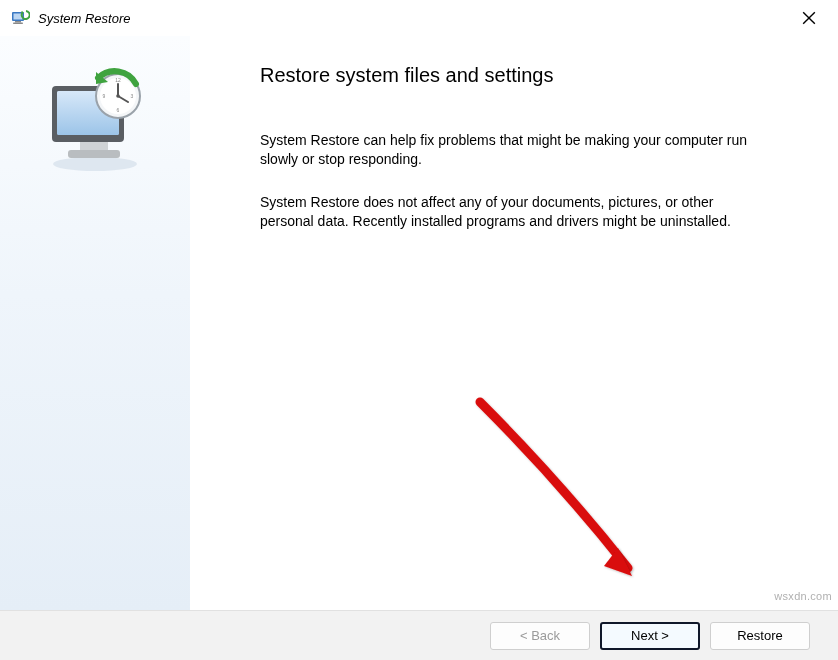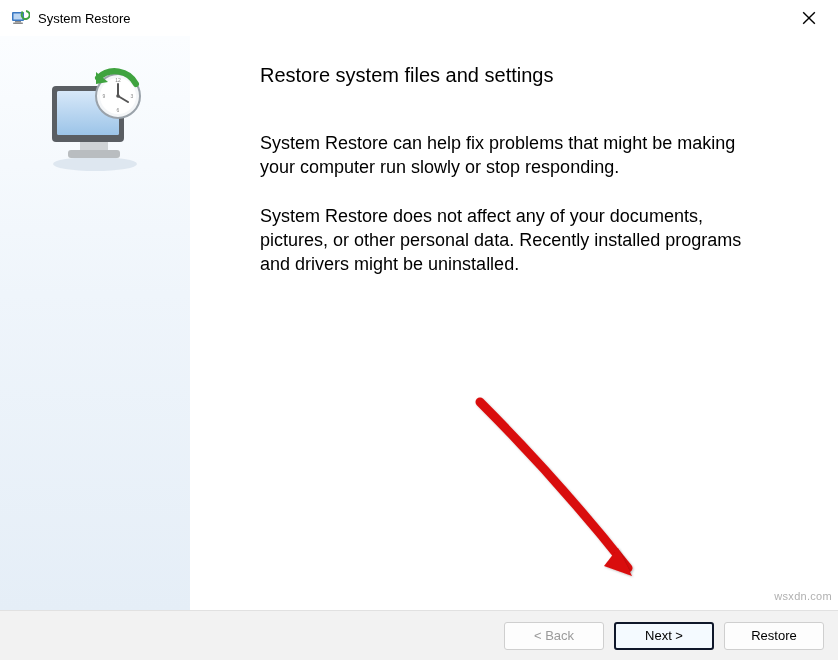--- a/index.html
+++ b/index.html
@@ -21,20 +21,21 @@
       background: #fff;
     }
     .titlebar-icon {
       width: 20px; height: 20px;
       margin-right: 8px;
     }
     .titlebar-title {
       flex: 1;
       font-size: 13px;
       color: #000;
+      font-style: italic;
     }
     .titlebar-close {
       width: 46px; height: 30px;
       display: flex; align-items: center; justify-content: center;
       font-size: 16px;
       font-weight: 300;
       cursor: pointer;
     }
     .content {
       display: flex;
@@ -53,36 +54,36 @@
       padding: 28px 60px 20px 70px;
       background: #fff;
     }
     .heading {
       font-size: 20px;
       font-weight: 400;
       color: #000;
       margin-bottom: 44px;
     }
     .para {
-      font-size: 18px;
+      font-size: 14px;
       line-height: 1.35;
       color: #000;
       margin-bottom: 24px;
       max-width: 500px;
     }
     .footer {
       position: absolute;
       left: 0; right: 0; bottom: 0;
       height: 50px;
       background: #f2f2f2;
       border-top: 1px solid #e1e1e1;
       display: flex;
       justify-content: flex-end;
       align-items: center;
-      padding-right: 14px;
+      padding-right: 28px;
       gap: 10px;
     }
     .btn {
       width: 100px;
       height: 28px;
       background: #fdfdfd;
       border: 1px solid #cfcfcf;
       border-radius: 3px;
       font-size: 13px;
       font-family: inherit;

